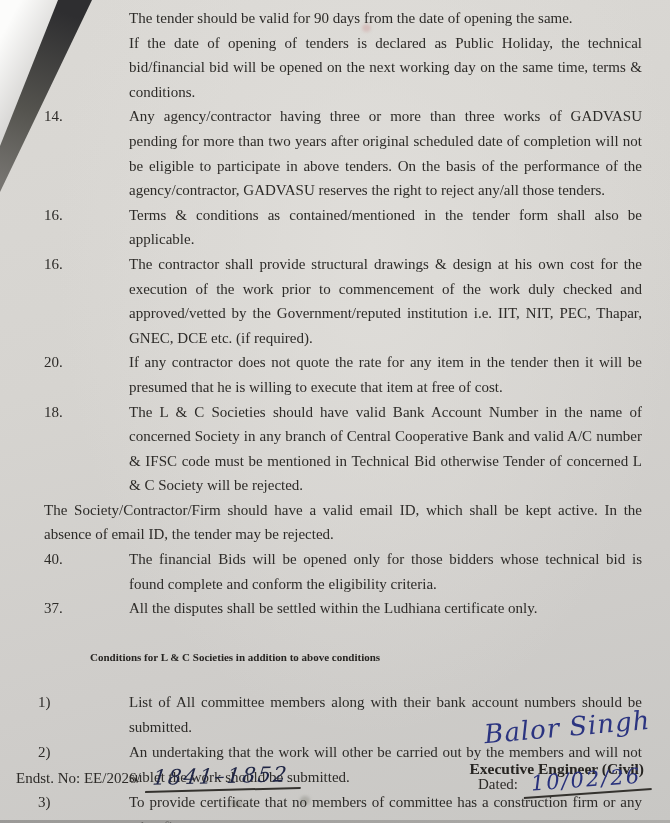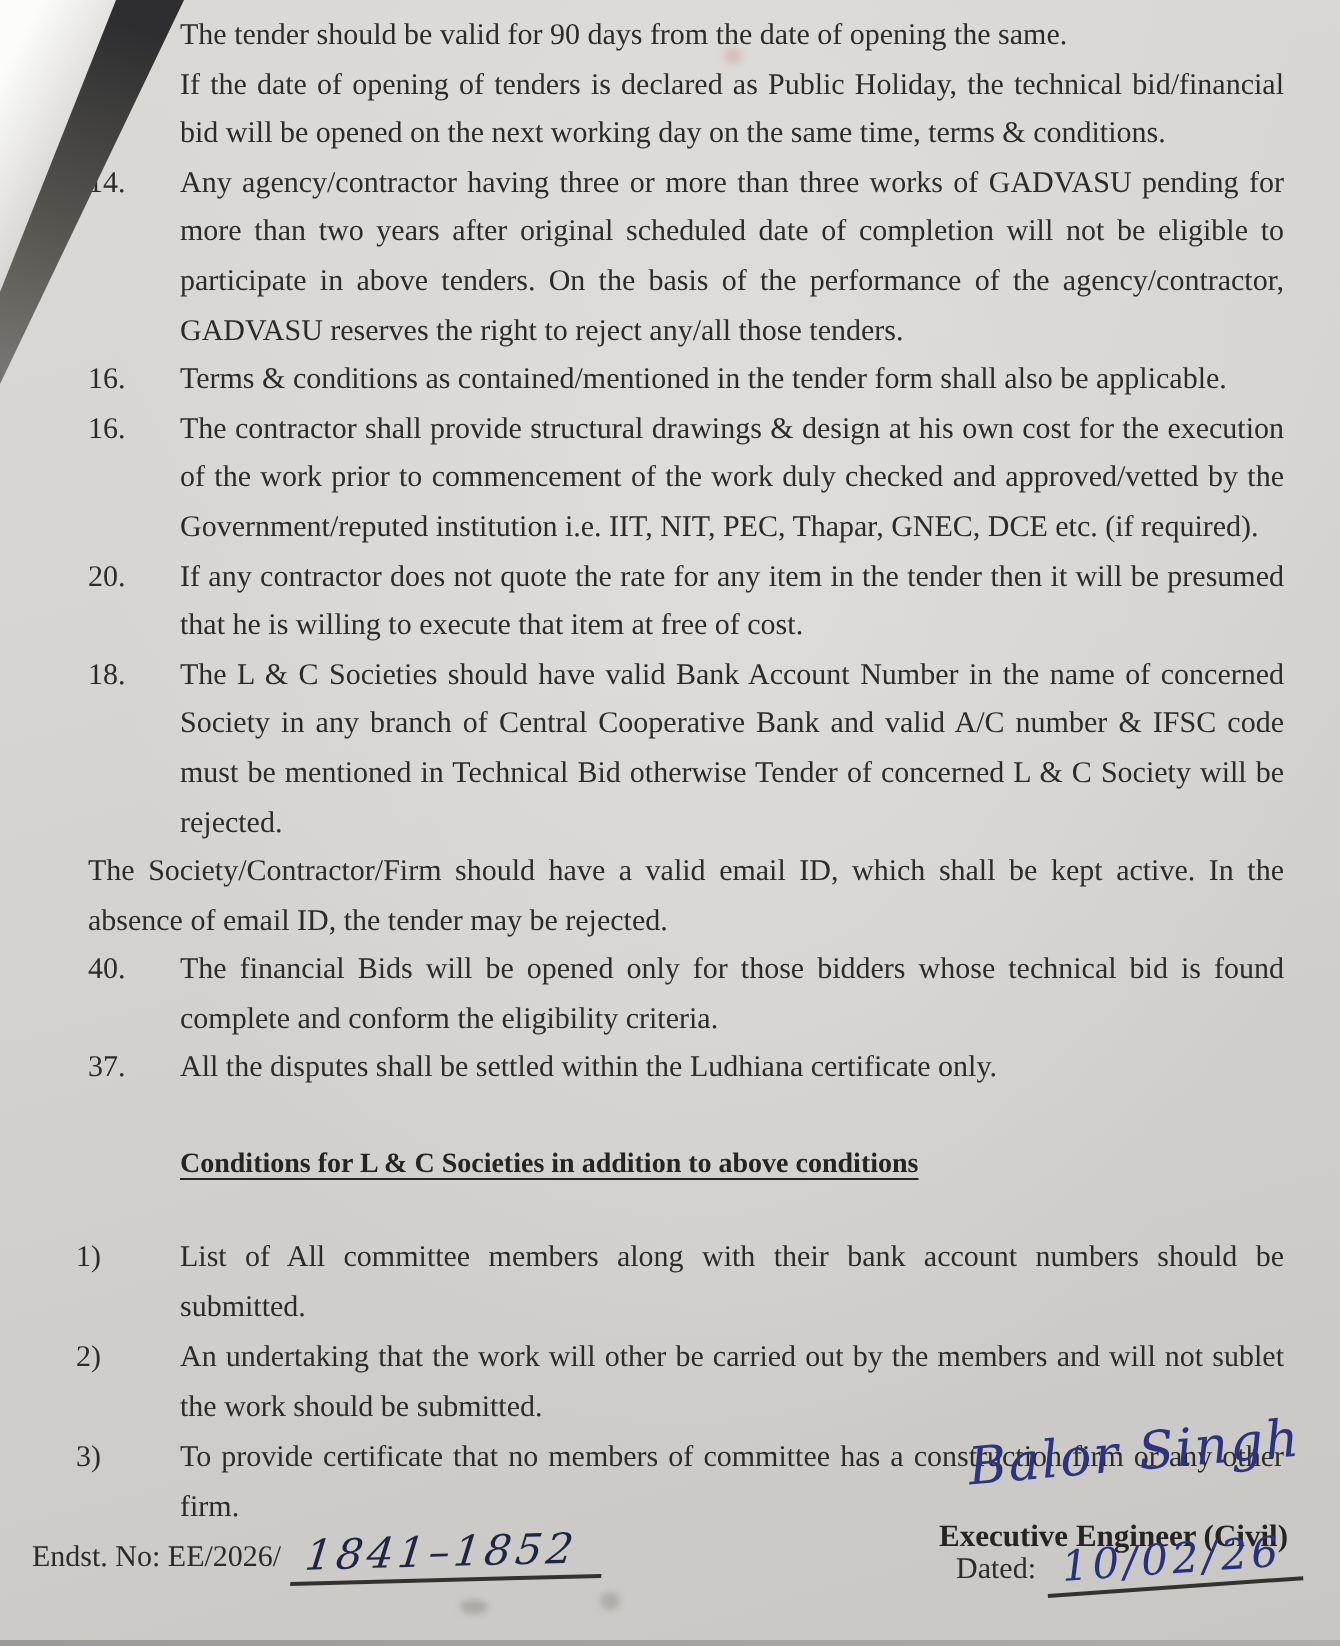--- a/index.html
+++ b/index.html
@@ -37,29 +37,28 @@
     position: absolute; z-index: 2; border-radius: 50%; filter: blur(1.5px);
   }
   .smudge.s1 { left: 230px; top: 800px; width: 14px; height: 7px; background: rgba(110,108,100,.35); }
   .smudge.s2 { left: 300px; top: 796px; width: 10px; height: 9px; background: rgba(110,108,100,.30); }
   .smudge.s3 { left: 362px; top: 24px;  width: 9px;  height: 8px; background: rgba(200,130,130,.30); }
 
   .conditions {
     position: absolute; top: 6px; left: 44px; right: 28px; z-index: 3;
     font-size: 15px; line-height: 24.6px;
   }
-  .item { display: flex; }
+  .item { display: flex; gap: 39px; }
   .item .num { flex: none; width: 46px; }
   .item .txt { flex: 1; text-align: justify; }
 
   .heading {
     margin: 24px 0 0 46px;
     font-weight: bold;
-    font-size: 14px;
-    text-decoration: underline;
+    font-size: 11px;
     text-underline-offset: 3px;
     color: #262421;
   }
 
   .society { margin-top: 21px; margin-left: -6px; line-height: 25px; }
   .society .num { width: 52px; }
 
   .sig-name {
     position: absolute; z-index: 4; left: 484px; top: 712px;
     font-family: "DejaVu Serif", serif; font-style: italic;

